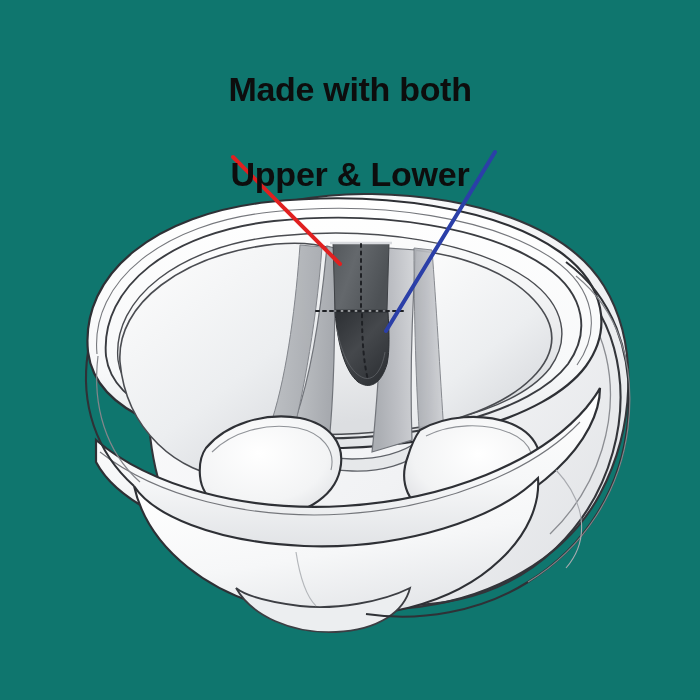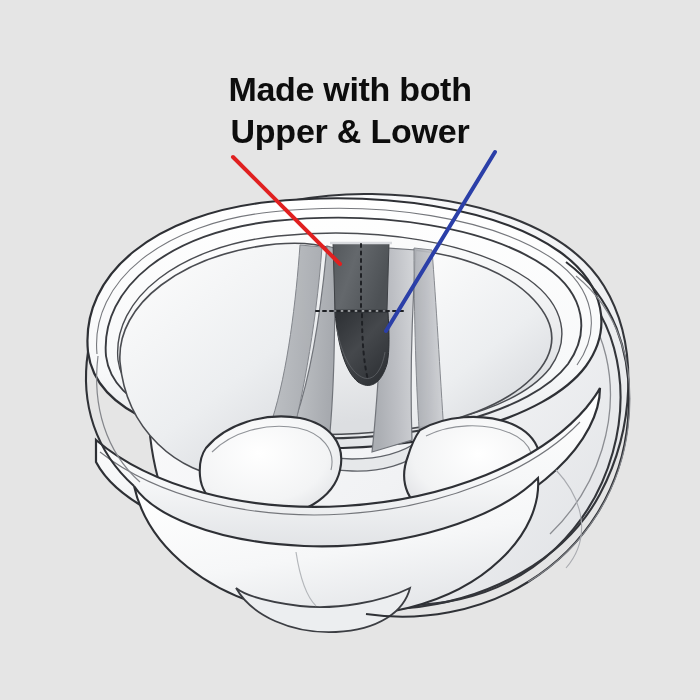--- a/index.html
+++ b/index.html
@@ -13,26 +13,26 @@
   #figure{position:absolute;left:0;top:0;width:700px;height:700px;}
   .annot-text{
     position:absolute;left:0;top:68px;width:700px;
     text-align:center;color:#0d0d0d;
     font-size:34px;line-height:42px;font-weight:700;
     letter-spacing:-0.3px;
     font-family:"Liberation Sans","DejaVu Sans",sans-serif;
     pointer-events:none;
   }
   .annot-text .ln{display:block;white-space:nowrap;}
-  .annot-text .ln2{letter-spacing:-0.2px;}
+  .annot-text .ln2{letter-spacing:-0.2px;margin-top:43px;}
 </style>
 </head>
 <body style="background: rgb(255, 255, 255);">
 
-<div id="stage" style="background: #e5e5e5;">
+<div id="stage" style="background: #0f766e;">
 
   <svg id="figure" viewBox="0 0 700 700" xmlns="http://www.w3.org/2000/svg">
     <defs>
       <linearGradient id="gFabricA" x1="0" y1="0" x2="0.35" y2="1">
         <stop offset="0%" stop-color="#ffffff"></stop>
         <stop offset="55%" stop-color="#f4f5f6"></stop>
         <stop offset="100%" stop-color="#dcdee1"></stop>
       </linearGradient>
       <linearGradient id="gFabricB" x1="0.1" y1="0" x2="0.8" y2="1">
         <stop offset="0%" stop-color="#fdfdfd"></stop>

